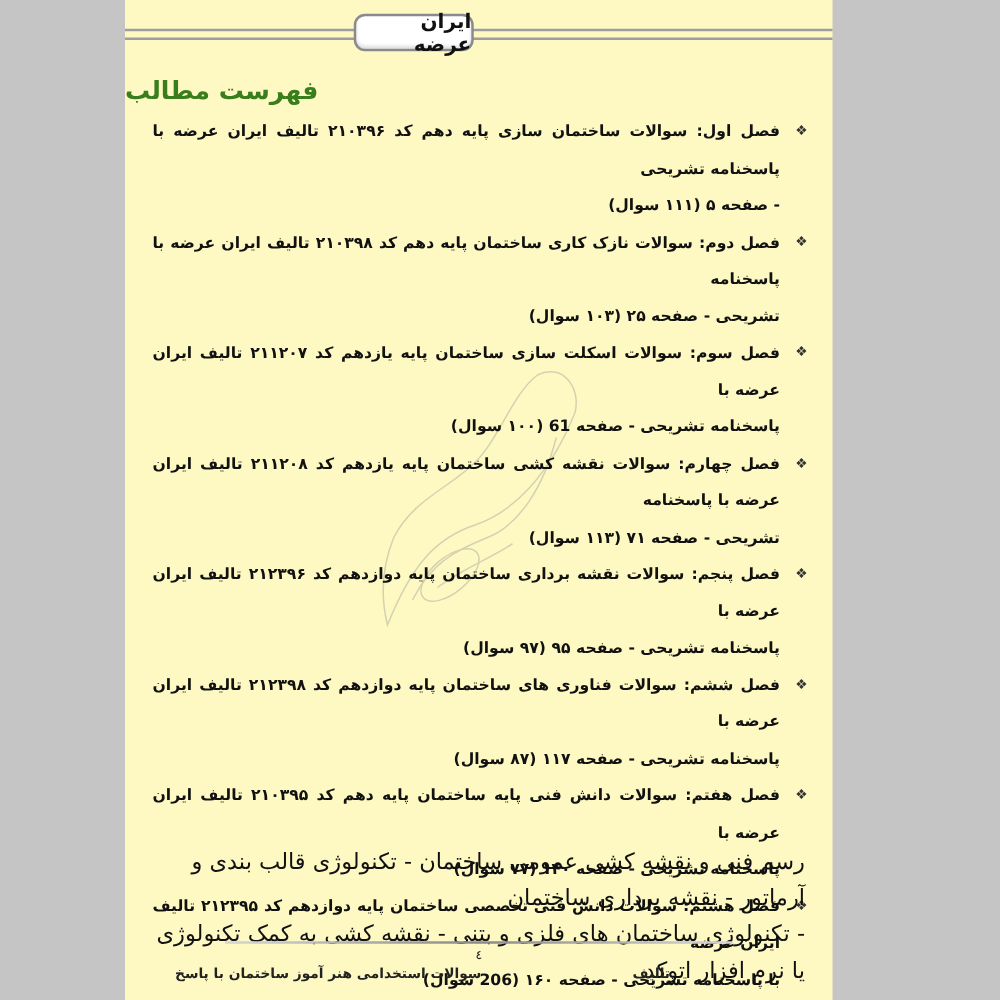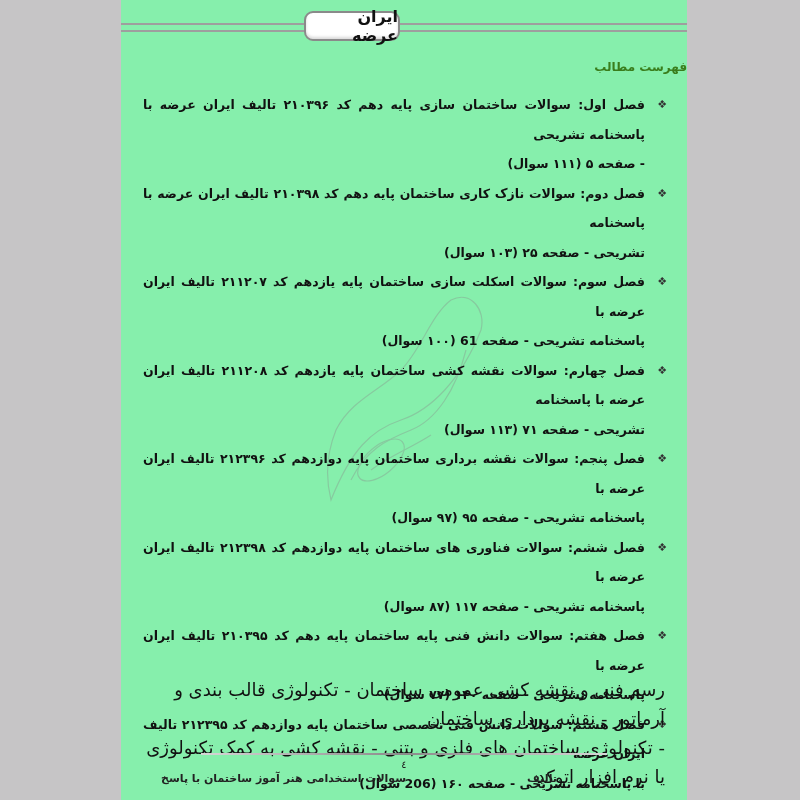--- a/index.html
+++ b/index.html
@@ -3,39 +3,39 @@
   <meta charset="utf-8">
   <style>
     html, body { margin: 0; padding: 0; }
     body {
       width: 800px; height: 800px; overflow: hidden;
       background: #c6c5c6;
       font-family: "DejaVu Sans", sans-serif;
       position: relative;
     }
     .page {
-      position: absolute; left: 121px; top: 0; width: 566px; height: 800px;
-      background: #86efac;
+      position: absolute; left: 100px; top: 0; width: 566px; height: 800px;
+      background: #fef9c3;
       direction: rtl;
     }
     .header-rule {
       position: absolute; top: 23px; height: 5px; left: 0; right: 0;
       border-top: 2px solid #9e9e9e; border-bottom: 2px solid #9e9e9e;
     }
     .logo {
       position: absolute; top: 11px; left: 183px; width: 96px; height: 30px;
       background: #fff; border: 2px solid #8a8a8a; border-radius: 9px;
       box-sizing: border-box; direction: rtl;
       display: flex; align-items: center; justify-content: center;
       font-weight: bold; font-size: 16px; color: #111;
       box-shadow: inset 0 -2px 3px rgba(0,0,0,0.15);
     }
     .toc-title {
-      position: absolute; top: 60px; left: 0; right: 0; text-align: right;
-      color: #3a7d1c; font-weight: bold; font-size: 12px; padding-left: 44px;
+      position: absolute; top: 60px; left: 0; right: 0; text-align: left;
+      color: #3a7d1c; font-weight: bold; font-size: 20px;
     }
     .toc-list {
       position: absolute; top: 90px; right: 18px; left: 22px;
       list-style: none; margin: 0; padding: 0;
     }
     .toc-item {
       position: relative; padding-right: 24px;
       font-size: 12.5px; font-weight: bold; color: #111;
       line-height: 29.5px; text-align: justify;
     }

